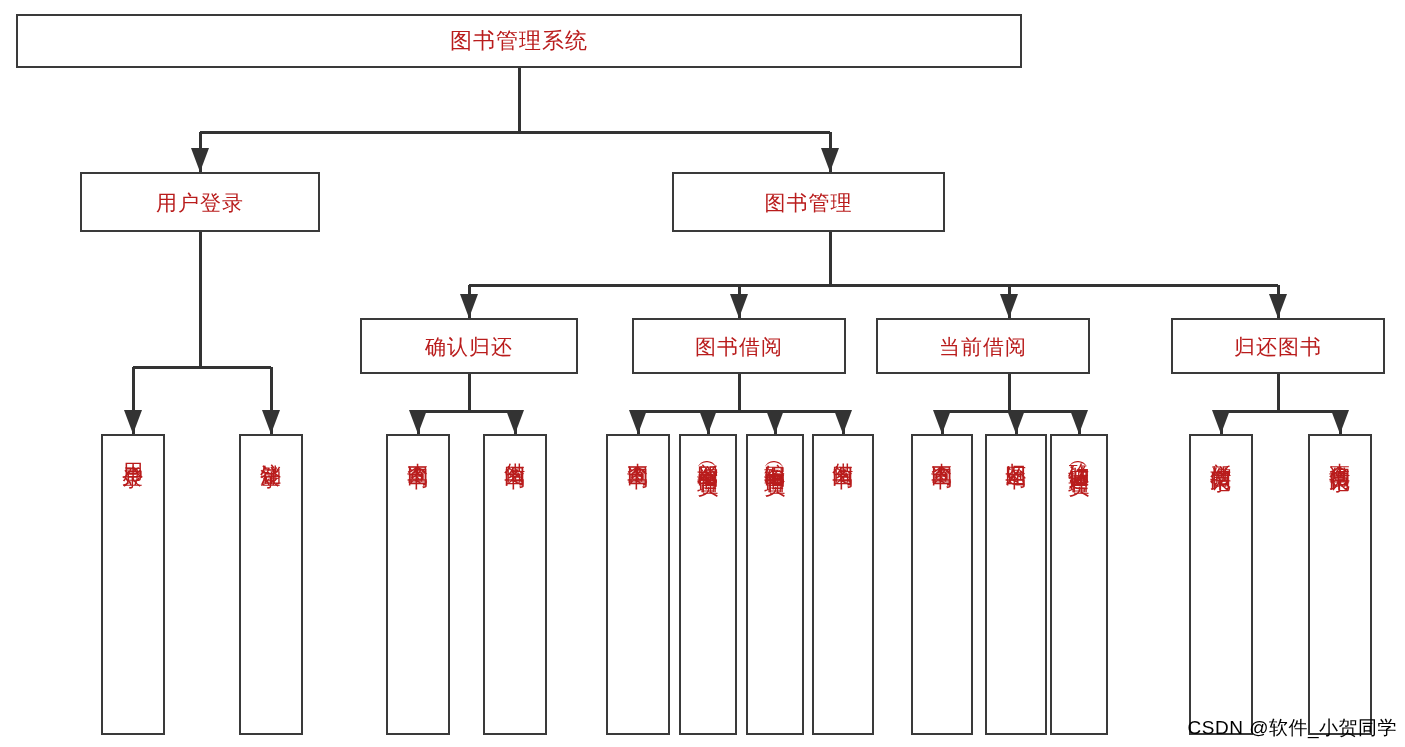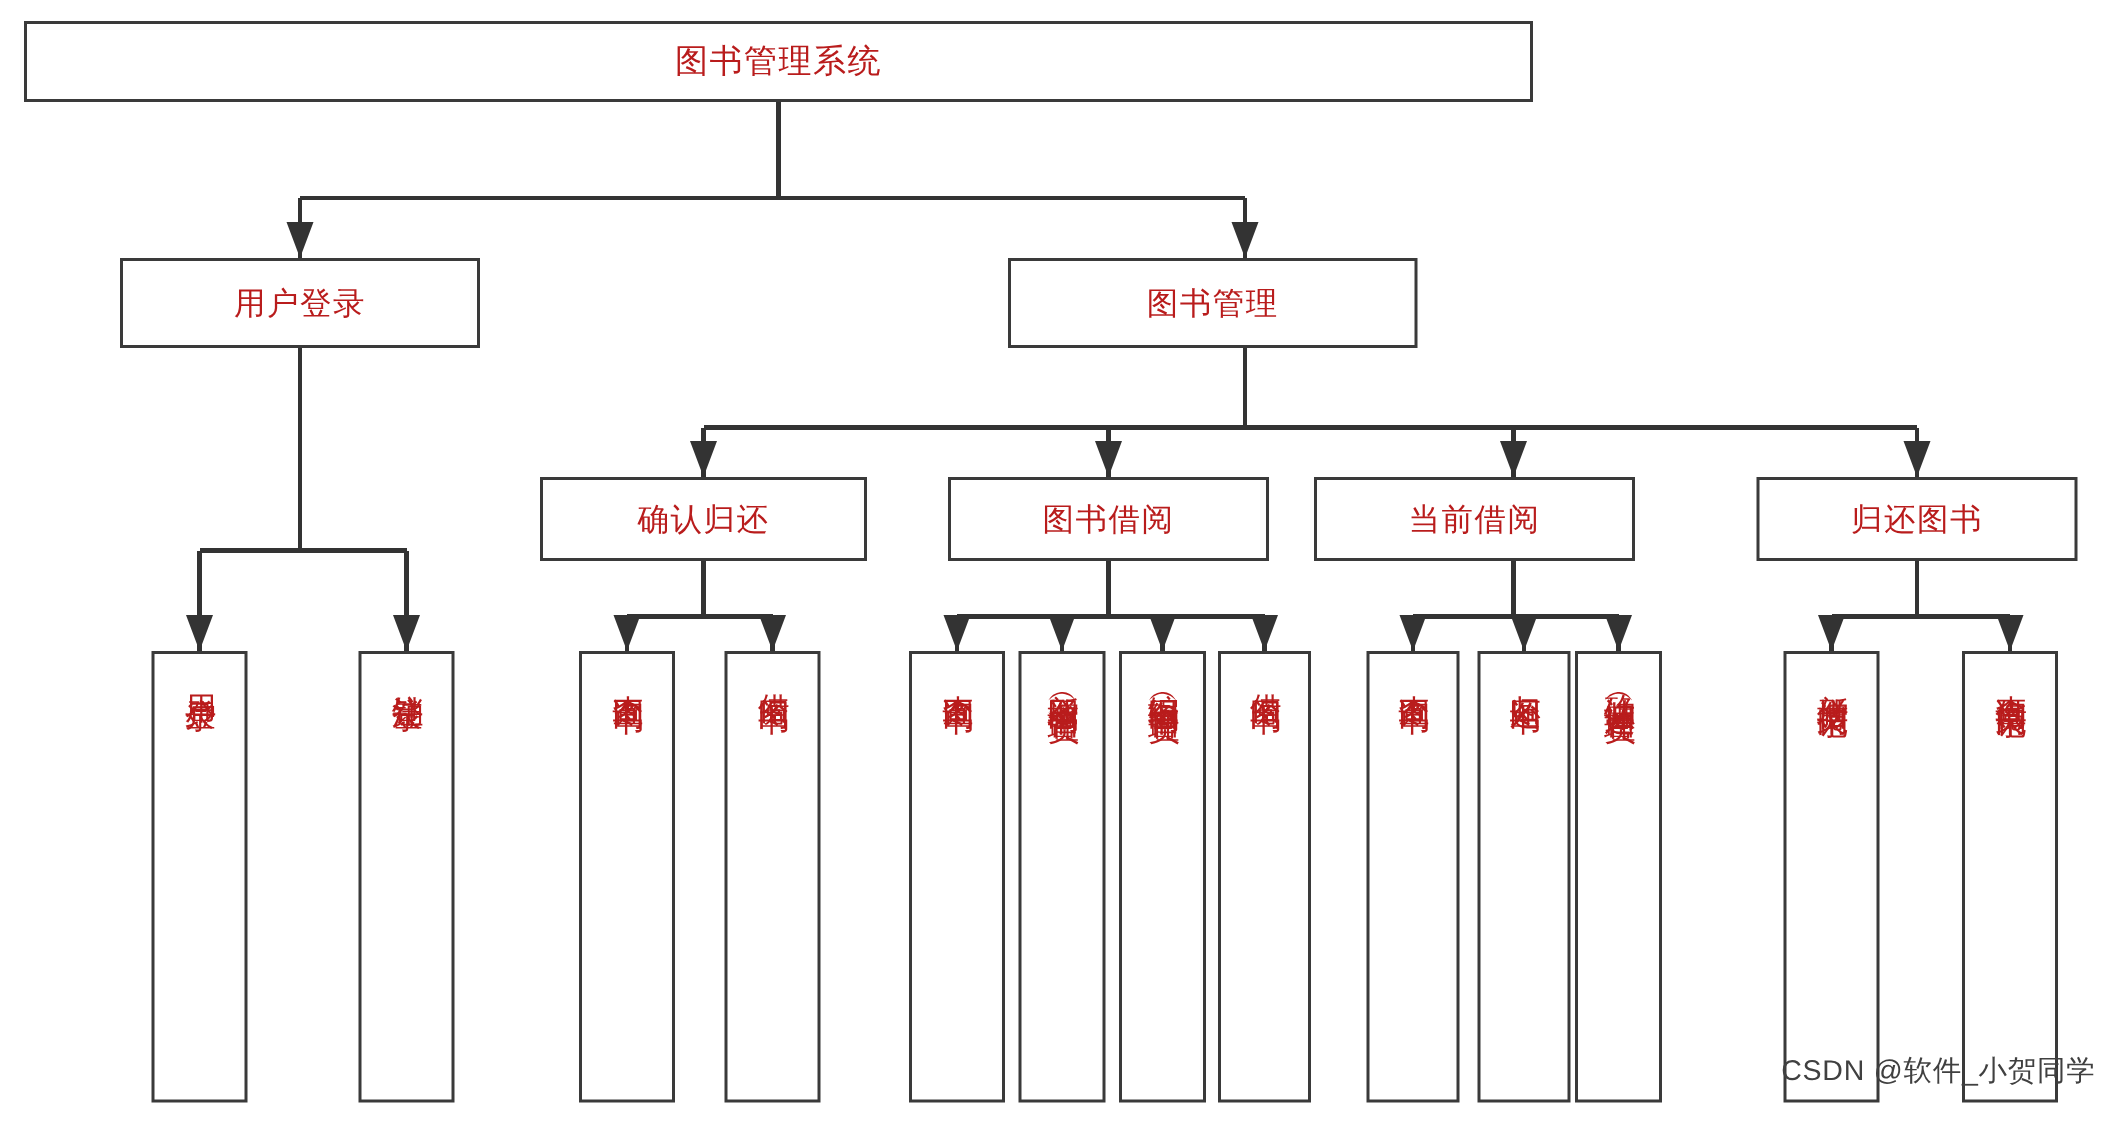--- a/index.html
+++ b/index.html
@@ -37,23 +37,23 @@
     writing-mode:vertical-rl;
     text-orientation:upright;
     font-size:21px;
     line-height:1.32;
     letter-spacing:2px;
     white-space:nowrap;
   }
   #watermark{
     position:absolute;
     right:8px;
-    bottom:20px;
+    bottom:6px;
     font-size:19px;
-    color:#404040;
+    color:#000000;
     white-space:nowrap;
     letter-spacing:0.5px;
     pointer-events:none;
     text-align:center;
   }
 </style>
 </head>
 <body>
 
 <div id="stage">

